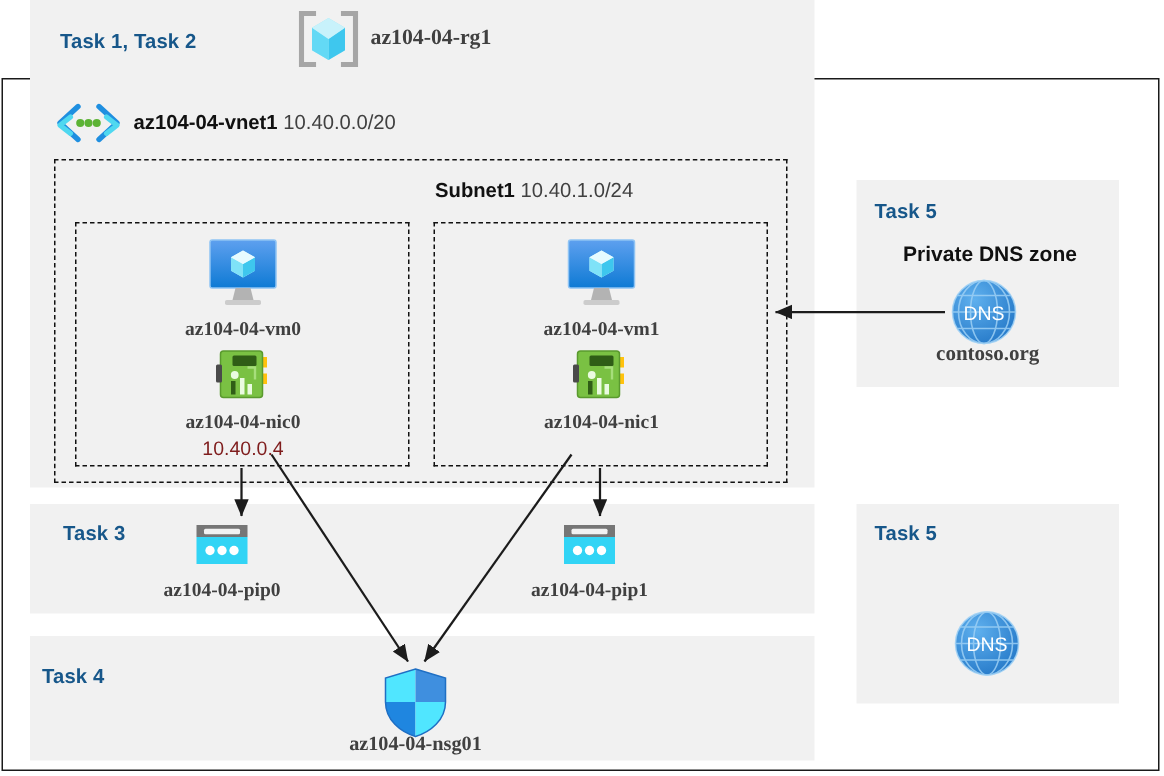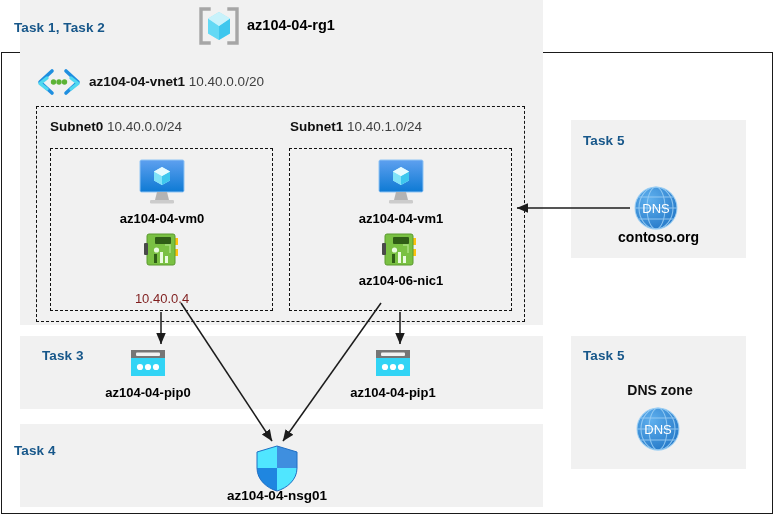--- a/index.html
+++ b/index.html
@@ -31,21 +31,21 @@
   .dashed{position:absolute;border:1.6px dashed #111;box-sizing:border-box;background:transparent;}
   .dashed.inner{border:1.4px dashed #111;}
 
   .hdr{position:absolute;white-space:nowrap;font-size:13.5px;color:#222;}
   .hdr b{font-weight:bold;color:#111;}
   .hdr .cidr{font-weight:normal;color:#404040;}
 
   
   .node-label{
     position:absolute;text-align:center;white-space:nowrap;
-    font-size:13px;font-weight:bold;color:#000000;
+    font-size:13px;font-weight:bold;color:#404040;font-family:Liberation Serif, serif;
   }
   .node-sub{
     position:absolute;text-align:center;white-space:nowrap;
     font-size:13px;font-weight:normal;color:#7f1d1d;
   }
   .zone-title{
     position:absolute;text-align:center;white-space:nowrap;
     font-size:14px;font-weight:bold;color:#101010;
   }
 
@@ -58,21 +58,21 @@
 </style>
 </head>
 <body>
 
 <div id="stage">
 
   <div class="outer-frame"></div>
 
   <div class="panel" style="left:20px;top:0px;width:523px;height:325px;"></div>
 
-  <div class="task-label" style="left:14px;top:20px;">Task 1, Task 2</div>
+  <div class="task-label" style="left:40px;top:20px;">Task 1, Task 2</div>
 
   <div class="icon" style="left:196px;top:5px;width:46px;height:42px;">
     <svg width="46" height="42" viewBox="0 0 46 42">
 
       <path d="M13 4 L5 4 L5 38 L13 38" fill="none" stroke="#a6a6a6" stroke-width="3.4" stroke-linecap="square"></path>
 
       <path d="M33 4 L41 4 L41 38 L33 38" fill="none" stroke="#a6a6a6" stroke-width="3.4" stroke-linecap="square"></path>
 
       <g>
         <path d="M23 7 L34 13.5 L34 28.5 L23 35 L12 28.5 L12 13.5 Z" fill="#9ee8f7"></path>
@@ -98,24 +98,20 @@
       <circle cx="30.5" cy="14" r="2.7" fill="#5cb335"></circle>
     </svg>
   </div>
   <div class="hdr" style="left:89px;top:74px;">
     <b>az104-04-vnet1</b>
     <span class="cidr">10.40.0.0/20</span>
   </div>
 
   <div class="dashed" style="left:36px;top:106px;width:489px;height:216px;"></div>
 
-  <div class="hdr" style="left:50px;top:119px;">
-    <b>Subnet0</b>
-    <span class="cidr">10.40.0.0/24</span>
-  </div>
   <div class="dashed inner" style="left:50px;top:148px;width:223px;height:163px;"></div>
 
   <div class="icon" style="left:136px;top:157px;width:52px;height:48px;">
     <svg width="52" height="48" viewBox="0 0 52 48">
       <rect x="4" y="3" width="44" height="32" rx="1.5" fill="url(#vmgrad0)"></rect>
       <defs>
         <linearGradient id="vmgrad0" x1="0" y1="0" x2="0" y2="1">
           <stop offset="0" stop-color="#5ea0ef"></stop>
             <stop offset="1" stop-color="#0e7ad4"></stop>
         </linearGradient>
@@ -141,20 +137,21 @@
       <rect x="4" y="3" width="28" height="31" rx="2" fill="none" stroke="#5a9a2e" stroke-width="1"></rect>
       <rect x="1" y="12" width="4" height="12" rx="1" fill="#4a4a4a"></rect>
       <rect x="12" y="6" width="16" height="7" rx="1" fill="#2f5d16"></rect>
       <circle cx="13.5" cy="19" r="2.6" fill="#eafbe0"></circle>
       <rect x="11" y="23" width="3" height="9" fill="#2f5d16"></rect>
       <rect x="17" y="21" width="3" height="11" fill="#eafbe0"></rect>
       <rect x="22" y="25" width="3" height="7" fill="#eafbe0"></rect>
       <path d="M22 14 L27 14 L27 22" fill="none" stroke="#a7de7c" stroke-width="1.6"></path>
     </svg>
   </div>
+  <div class="node-label" style="left:92px;top:273px;width:140px;">az104-04-nic0</div>
   <div class="node-sub" style="left:92px;top:291px;width:140px;">10.40.0.4</div>
 
   <div class="hdr" style="left:290px;top:119px;">
     <b>Subnet1</b>
     <span class="cidr">10.40.1.0/24</span>
   </div>
   <div class="dashed inner" style="left:289px;top:148px;width:223px;height:163px;"></div>
 
   <div class="icon" style="left:375px;top:157px;width:52px;height:48px;">
     <svg width="52" height="48" viewBox="0 0 52 48">
@@ -186,21 +183,21 @@
       <rect x="4" y="3" width="28" height="31" rx="2" fill="none" stroke="#5a9a2e" stroke-width="1"></rect>
       <rect x="1" y="12" width="4" height="12" rx="1" fill="#4a4a4a"></rect>
       <rect x="12" y="6" width="16" height="7" rx="1" fill="#2f5d16"></rect>
       <circle cx="13.5" cy="19" r="2.6" fill="#eafbe0"></circle>
       <rect x="11" y="23" width="3" height="9" fill="#2f5d16"></rect>
       <rect x="17" y="21" width="3" height="11" fill="#eafbe0"></rect>
       <rect x="22" y="25" width="3" height="7" fill="#eafbe0"></rect>
       <path d="M22 14 L27 14 L27 22" fill="none" stroke="#a7de7c" stroke-width="1.6"></path>
     </svg>
   </div>
-  <div class="node-label" style="left:331px;top:273px;width:140px;">az104-06-nic1</div>
+  <div class="node-label" style="left:331px;top:273px;width:140px;">az104-04-nic1</div>
 
   <div class="panel" style="left:20px;top:336px;width:523px;height:73px;"></div>
   <div class="task-label" style="left:30px;top:348px;margin-left:12px;">Task 3</div>
 
   <div class="icon" style="left:129px;top:348px;width:38px;height:32px;">
     <svg width="38" height="32" viewBox="0 0 38 32">
       <rect x="2" y="2" width="34" height="8" fill="#767676"></rect>
       <rect x="7" y="4.5" width="24" height="3.6" rx="1" fill="#f2f2f2"></rect>
       <rect x="2" y="10" width="34" height="18" fill="#32d4f5"></rect>
       <circle cx="11" cy="19" r="3.1" fill="#ffffff"></circle>
@@ -216,21 +213,21 @@
       <rect x="7" y="4.5" width="24" height="3.6" rx="1" fill="#f2f2f2"></rect>
       <rect x="2" y="10" width="34" height="18" fill="#32d4f5"></rect>
       <circle cx="11" cy="19" r="3.1" fill="#ffffff"></circle>
       <circle cx="19" cy="19" r="3.1" fill="#ffffff"></circle>
       <circle cx="27" cy="19" r="3.1" fill="#ffffff"></circle>
     </svg>
   </div>
   <div class="node-label" style="left:323px;top:385px;width:140px;">az104-04-pip1</div>
 
   <div class="panel" style="left:20px;top:424px;width:523px;height:83px;"></div>
-  <div class="task-label" style="left:14px;top:443px;text-align:right;">Task 4</div>
+  <div class="task-label" style="left:28px;top:443px;text-align:right;">Task 4</div>
 
   <div class="icon" style="left:254px;top:444px;width:46px;height:48px;">
     <svg width="46" height="48" viewBox="0 0 46 48">
       <defs>
         <clipPath id="shieldclip">
           <path d="M23 2 L43 8 L43 24 C43 36 33 44 23 47 C13 44 3 36 3 24 L3 8 Z"></path>
         </clipPath>
       </defs>
       <g clip-path="url(#shieldclip)">
         <rect x="3" y="2" width="20" height="22" fill="#50e6ff"></rect>
@@ -238,20 +235,21 @@
         <rect x="3" y="24" width="20" height="24" fill="#1f86e0"></rect>
         <rect x="23" y="24" width="20" height="24" fill="#50e6ff"></rect>
       </g>
       <path d="M23 2 L43 8 L43 24 C43 36 33 44 23 47 C13 44 3 36 3 24 L3 8 Z" fill="none" stroke="#1f6fc4" stroke-width="1"></path>
     </svg>
   </div>
   <div class="node-label" style="left:207px;top:488px;width:140px;font-size:13.5px;">az104-04-nsg01</div>
 
   <div class="panel" style="left:571px;top:120px;width:175px;height:138px;"></div>
   <div class="task-label" style="left:583px;top:133px;">Task 5</div>
+  <div class="zone-title" style="left:581px;top:161px;width:158px;">Private DNS zone</div>
 
   <div class="icon" style="left:632px;top:184px;width:48px;height:48px;">
     <svg width="48" height="48" viewBox="0 0 48 48">
       <defs>
         <radialGradient id="dnsg0" cx="0.35" cy="0.3" r="0.85">
           <stop offset="0" stop-color="#5fb0ee"></stop>
             <stop offset="1" stop-color="#1f73c4"></stop>
         </radialGradient>
       </defs>
       <circle cx="24" cy="24" r="21" fill="url(#dnsg0)"></circle>
@@ -263,21 +261,20 @@
         <path d="M6.5 13 H41.5"></path>
         <path d="M6.5 35 H41.5"></path>
       </g>
       <text x="24" y="29" text-anchor="middle" font-family="Liberation Sans, sans-serif" font-size="13" fill="#ffffff">DNS</text>
     </svg>
   </div>
   <div class="node-label" style="left:586px;top:229px;width:145px;font-size:14px;text-align:center;">contoso.org</div>
 
   <div class="panel" style="left:571px;top:336px;width:175px;height:133px;"></div>
   <div class="task-label" style="left:583px;top:348px;">Task 5</div>
-  <div class="zone-title" style="left:581px;top:382px;width:158px;">DNS zone</div>
 
   <div class="icon" style="left:634px;top:405px;width:48px;height:48px;">
     <svg width="48" height="48" viewBox="0 0 48 48">
       <defs>
         <radialGradient id="dnsg1" cx="0.35" cy="0.3" r="0.85">
           <stop offset="0" stop-color="#5fb0ee"></stop>
             <stop offset="1" stop-color="#1f73c4"></stop>
         </radialGradient>
       </defs>
       <circle cx="24" cy="24" r="21" fill="url(#dnsg1)"></circle>

